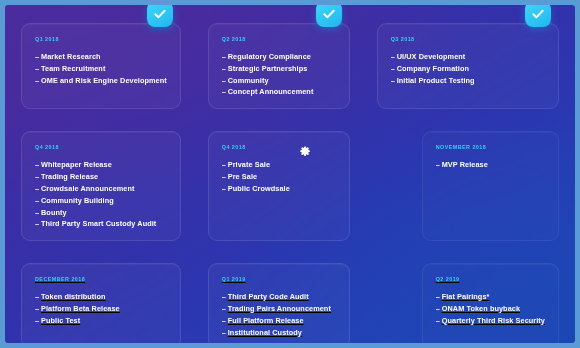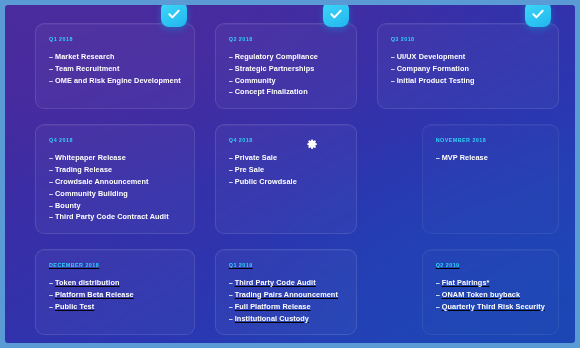--- a/index.html
+++ b/index.html
@@ -28,22 +28,22 @@
       radial-gradient(ellipse 110% 120% at 100% 100%, #1b46b4 0%, rgba(27,70,180,0) 60%),
       linear-gradient(150deg, #49279b 0%, #3a2ea6 32%, #2b36b0 62%, #2248bb 100%);
   }
 
   .grid {
     position: absolute;
     inset: 0;
     display: grid;
     grid-template-columns: repeat(3, 1fr);
     grid-template-rows: repeat(3, 1fr);
-    gap: 8px;
-    padding: 8px 10px 10px 24px;
+    gap: 15px;
+    padding: 8px 10px 10px 10px;
   }
 
   .cell {
     position: relative;
     padding: 3px 6px;
   }
 
   .card {
     position: relative;
     height: 100%;
@@ -142,21 +142,21 @@
       </div>
     </div>
 
     <div class="cell r1">
       <div class="card">
         <div class="card-date">Q2 2018</div>
         <ul class="item-list">
           <li><span class="dash">–</span><span>Regulatory Compliance</span></li>
           <li><span class="dash">–</span><span>Strategic Partnerships</span></li>
           <li><span class="dash">–</span><span>Community</span></li>
-          <li><span class="dash">–</span><span>Concept Finalization</span></li>
+          <li><span class="dash">–</span><span>Concept Announcement</span></li>
         </ul>
       </div>
       <div class="check-badge">
         <svg viewBox="0 0 24 24" fill="none" stroke="#ffffff" stroke-width="3.4" stroke-linecap="round" stroke-linejoin="round">
             <path d="M4 12.5l5.2 5.2L20 6.5"></path>
           </svg>
       </div>
     </div>
 
     <div class="cell r1">
@@ -177,21 +177,21 @@
 
     <div class="cell r2">
       <div class="card">
         <div class="card-date">Q4 2018</div>
         <ul class="item-list">
           <li><span class="dash">–</span><span>Whitepaper Release</span></li>
           <li><span class="dash">–</span><span>Trading Release</span></li>
           <li><span class="dash">–</span><span>Crowdsale Announcement</span></li>
           <li><span class="dash">–</span><span>Community Building</span></li>
           <li><span class="dash">–</span><span>Bounty</span></li>
-          <li><span class="dash">–</span><span>Third Party Code Contract Audit</span></li>
+          <li><span class="dash">–</span><span>Third Party Smart Custody Audit</span></li>
         </ul>
       </div>
     </div>
 
     <div class="cell r2">
       <div class="card">
         <div class="card-date">Q4 2018</div>
         <ul class="item-list">
           <li><span class="dash">–</span><span>Private Sale</span></li>
           <li><span class="dash">–</span><span>Pre Sale</span></li>

